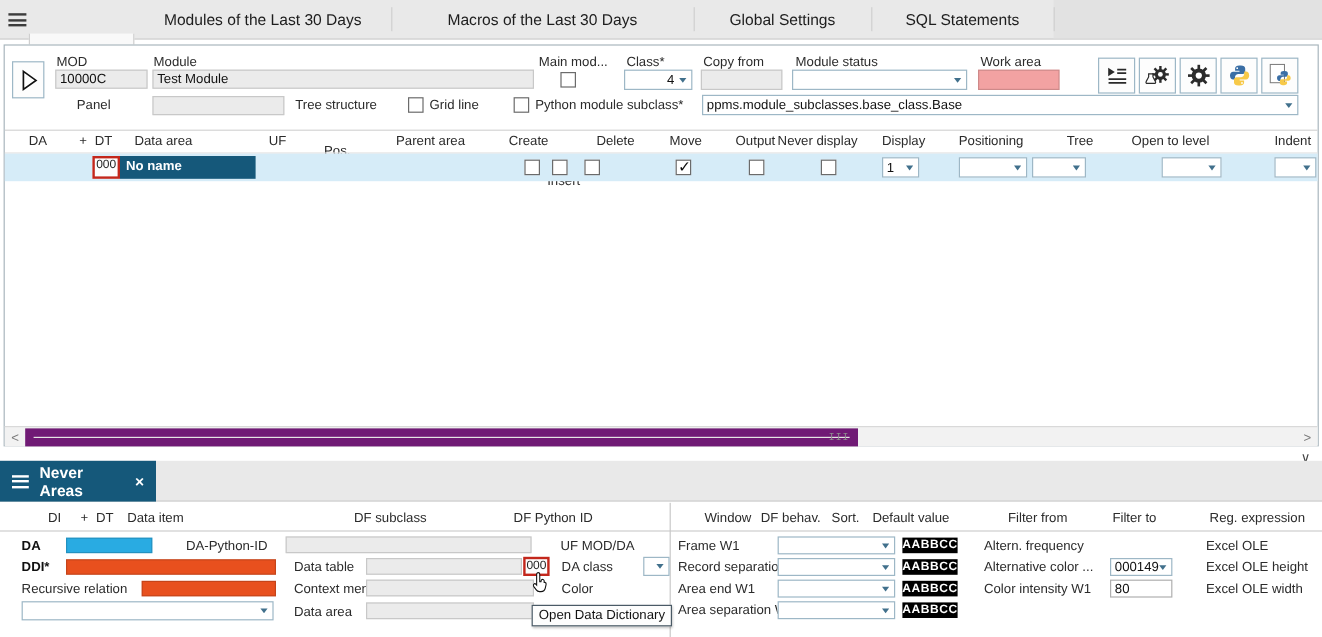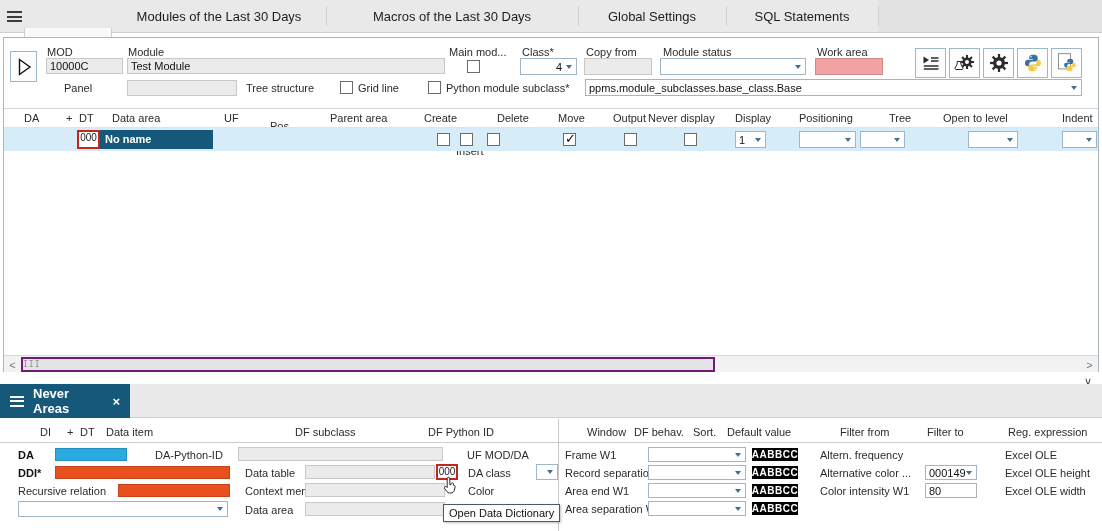--- a/index.html
+++ b/index.html
@@ -54,21 +54,21 @@
   #grid-row { position: absolute; left: 4px; top: 128px; width: 1094px; height: 23px; background: #d6ecf8; }
   #grid-row .namecell { position: absolute; left: 96px; top: 2px; width: 113px; height: 19px; background: #15587a;
                         color: #fff; font-weight: bold; line-height: 19px; padding-left: 5px; font-size: 11px; }
 
   
   #hscroll { position: absolute; left: 4px; top: 355px; width: 1094px; height: 17px; background: #f2f2f2;
              border-top: 1px solid #d9d9d9; }
   .scroll-btn { position: absolute; top: 0; width: 17px; height: 17px; color: #777; font-size: 11px;
                 display: flex; align-items: center; justify-content: center; }
   .scroll-thumb { position: absolute; left: 17px; top: 1px; width: 694px; height: 15px; background: #e4e4e4;
-                  border: 2px solid #701a75; display: flex; align-items: center; justify-content: flex-start; }
+                  border: 7px solid #701a75; display: flex; align-items: center; justify-content: flex-end; }
   .grip { color: #8e8e8e; font-size: 8px; letter-spacing: 1px; font-family: "DejaVu Sans Mono", monospace; }
 
   
   #bottom-tabbar { position: absolute; left: 0; top: 384px; width: 1102px; height: 34px; background: #e9e9e9;
                    border-bottom: 1px solid #cfcfcf; }
   .tab-active-bottom { position: absolute; left: 0; top: 0; width: 130px; height: 34px; background: #15587a;
                        color: #fff; display: flex; align-items: center; gap: 9px; padding: 0 10px; }
   .tab-active-bottom .t { font-weight: bold; font-size: 13px; color: #fff; }
   .tab-x-bottom { color: #fff; font-size: 13px; font-weight: bold; }
   #collapse-chevron { position: absolute; left: 1084px; top: 375px; font-size: 11px; color: #444; }

